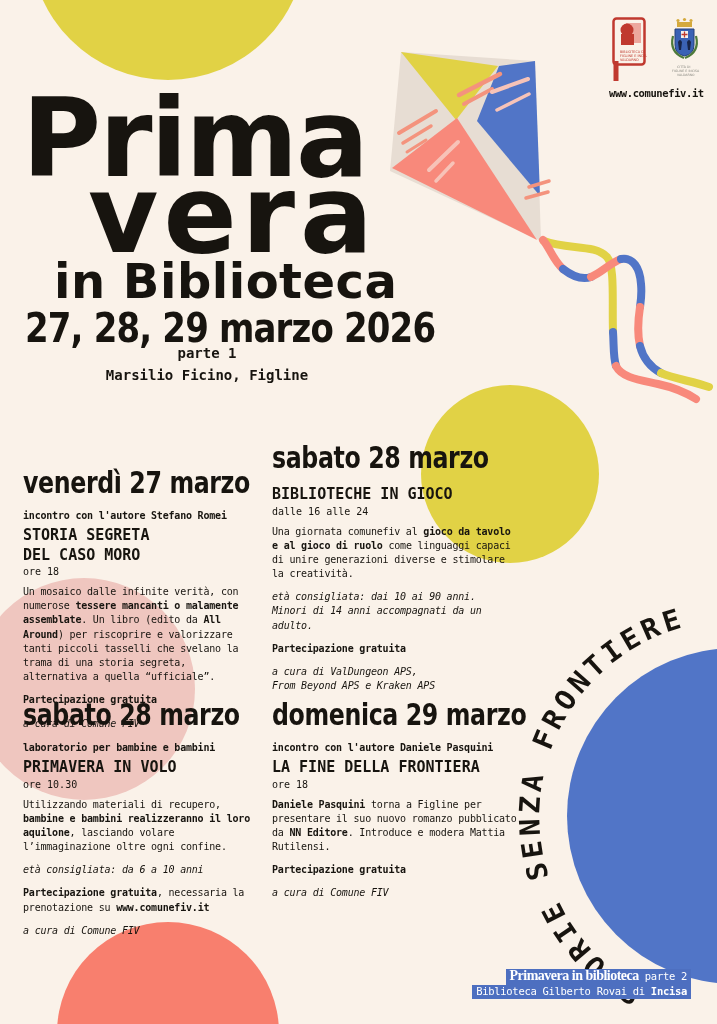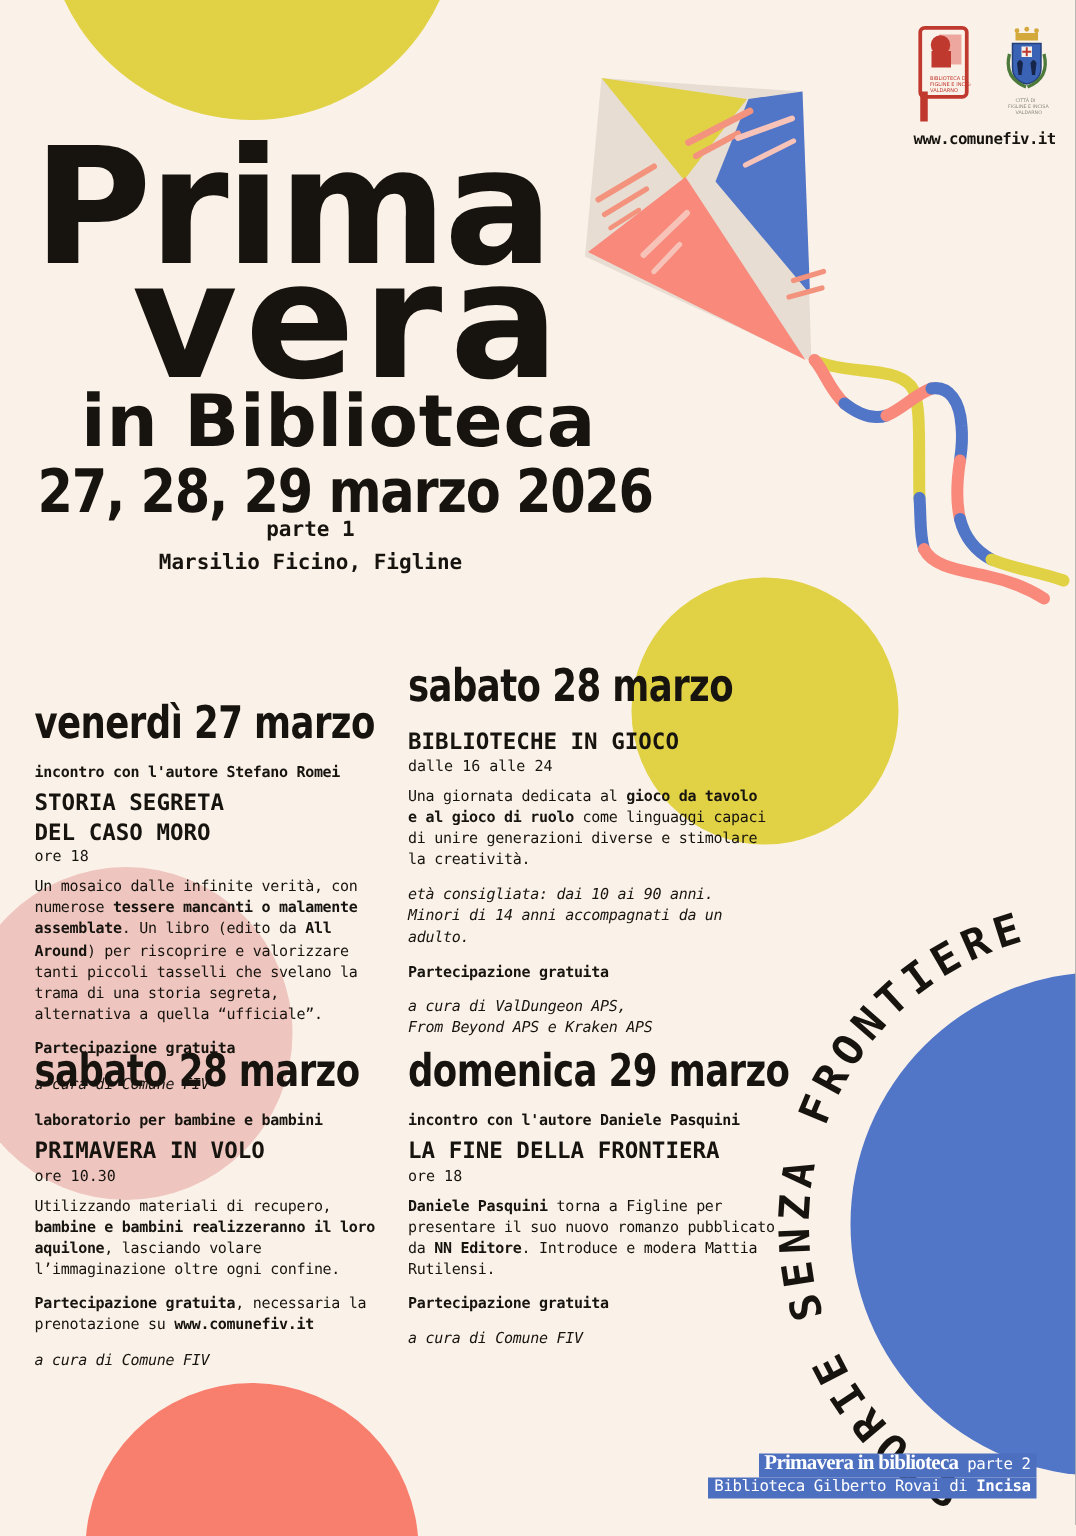--- a/index.html
+++ b/index.html
@@ -169,36 +169,37 @@
       <div class="body curator">
         <div>a cura di Comune FIV</div>
       </div>
     </section>
   <section class="event ev1">
       <div class="day">sabato 28 marzo</div>
       <div class="ev-title">
         <div>BIBLIOTECHE IN GIOCO</div>
       </div>
       <div class="time">dalle 16 alle 24</div>
-      <div class="body"><span>Una giornata dedicata al </span><span class="b">gioco da tavolo e al gioco di ruolo</span><span> come linguaggi capaci di unire generazioni diverse e stimolare la creatività.</span></div>
+      <div class="body"><span>Una giornata comunefiv al </span><span class="b">gioco da tavolo e al gioco di ruolo</span><span> come linguaggi capaci di unire generazioni diverse e stimolare la creatività.</span></div>
       <div class="body age"><span class="i">età consigliata: dai 10 ai 90 anni. Minori di 14 anni accompagnati da un adulto.</span></div>
       <div class="body"><span class="b">Partecipazione gratuita</span></div>
       <div class="body curator">
         <div>a cura di ValDungeon APS,</div>
         <div>From Beyond APS e Kraken APS</div>
       </div>
     </section>
   <section class="event ev2">
       <div class="day">sabato 28 marzo</div>
       <div class="topline">laboratorio per bambine e bambini</div>
       <div class="ev-title">
         <div>PRIMAVERA IN VOLO</div>
       </div>
       <div class="time">ore 10.30</div>
       <div class="body"><span>Utilizzando materiali di recupero, </span><span class="b">bambine e bambini realizzeranno il loro aquilone</span><span>, lasciando volare l’immaginazione oltre ogni confine.</span></div>
+      <div class="body age"><span class="i">età consigliata: da 6 a 10 anni</span></div>
       <div class="body"><span class="b">Partecipazione gratuita</span><span>, necessaria la prenotazione su </span><span class="b">www.comunefiv.it</span></div>
       <div class="body curator">
         <div>a cura di Comune FIV</div>
       </div>
     </section>
   <section class="event ev3">
       <div class="day">domenica 29 marzo</div>
       <div class="topline">incontro con l'autore Daniele Pasquini</div>
       <div class="ev-title">
         <div>LA FINE DELLA FRONTIERA</div>

